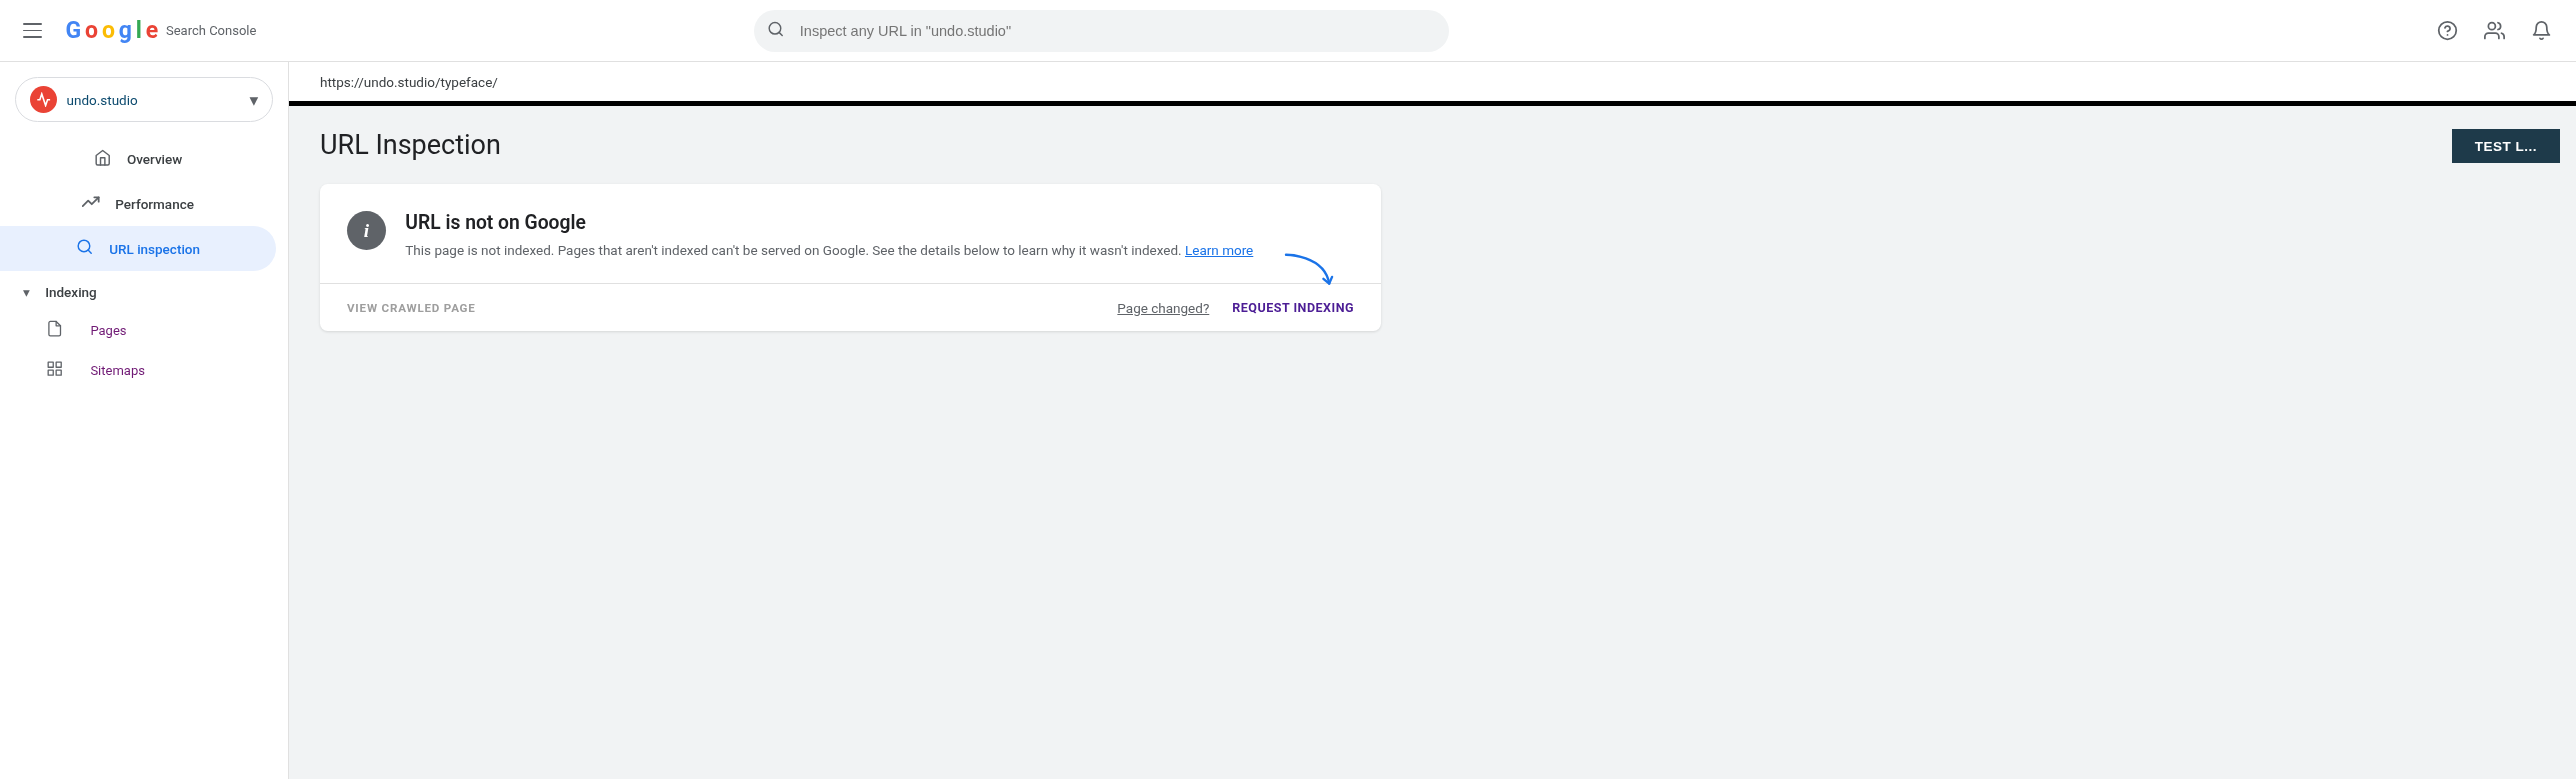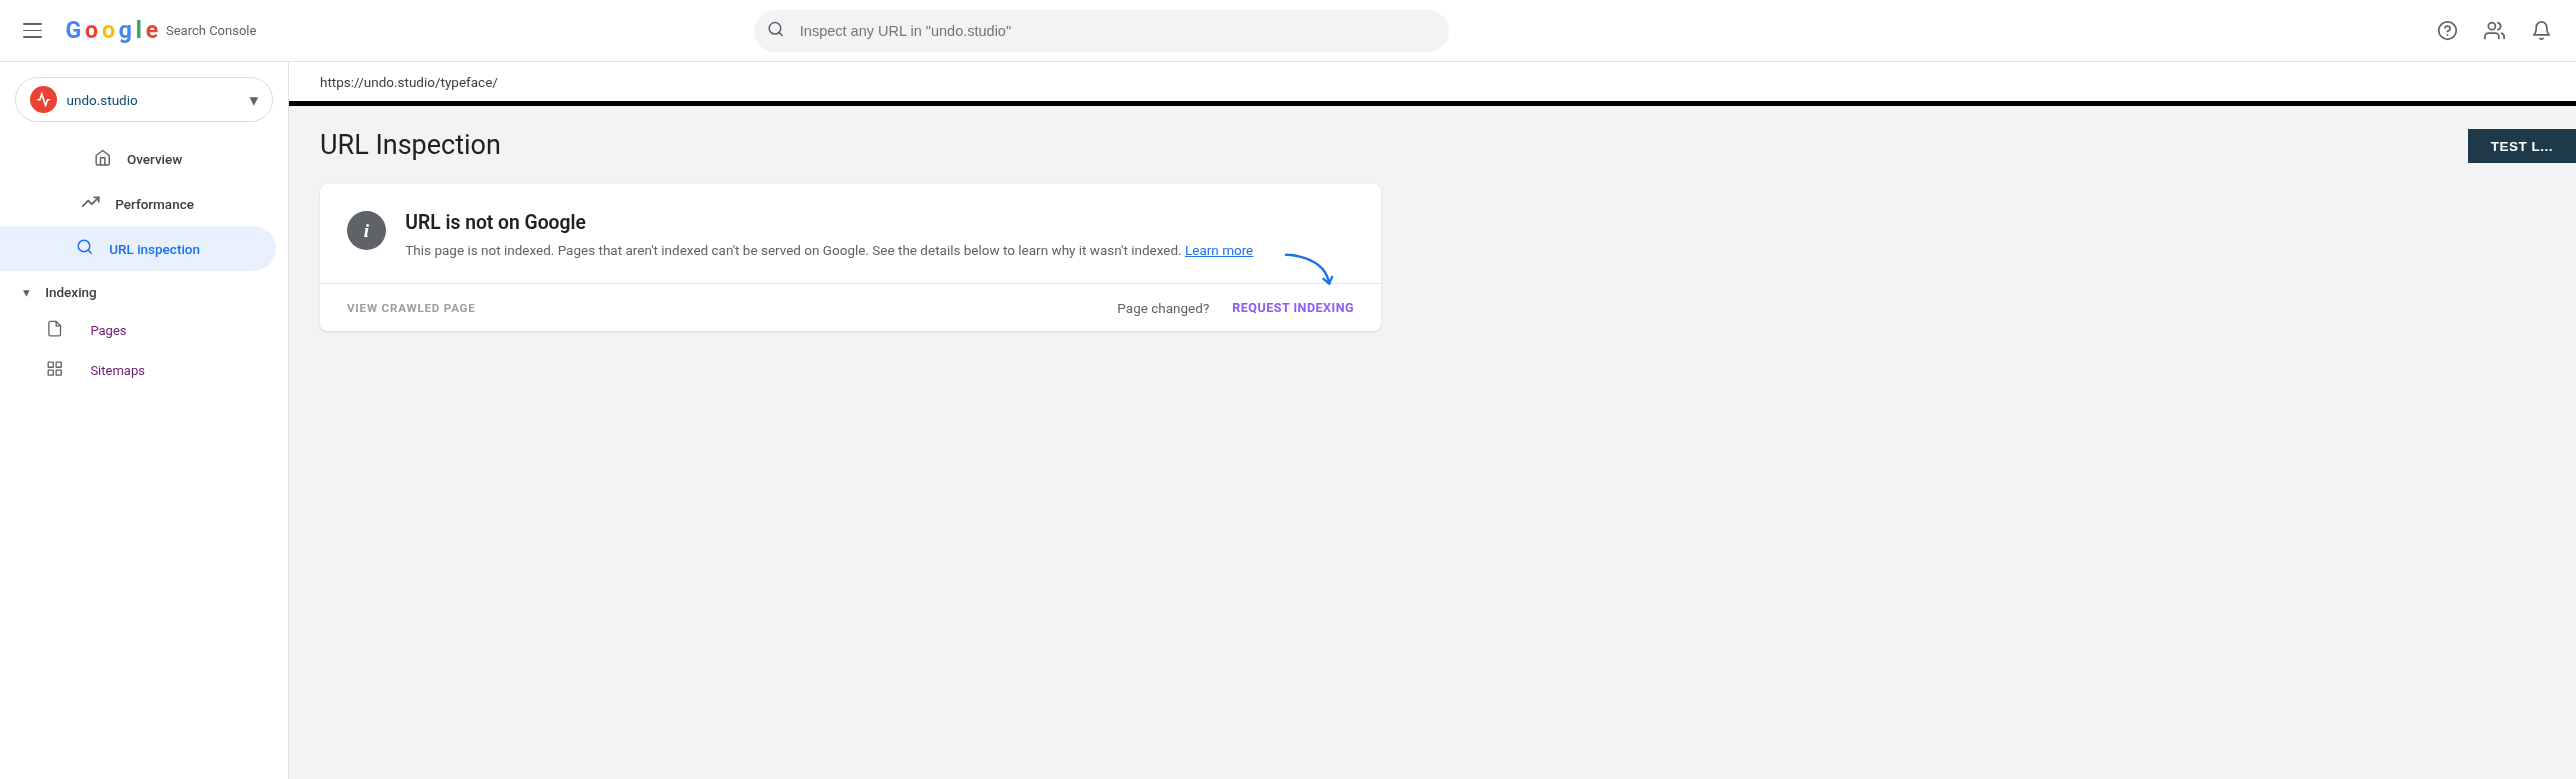--- a/index.html
+++ b/index.html
@@ -252,21 +252,21 @@
     .test-live-btn {
       background: #1e3a4a;
       color: #fff;
       border: none;
       padding: 9.6px 23px;
       font-size: 13.5px;
       font-weight: 600;
       letter-spacing: 0.5px;
       cursor: pointer;
       position: absolute;
-      right: 0;
+      right: 16px;
       top: 23px;
     }
 
     
     .card {
       background: #fff;
       border-radius: 7.7px;
       box-shadow: 0 1px 2.9px rgba(0,0,0,0.12);
       overflow: hidden;
       max-width: 1061px;
@@ -339,27 +339,28 @@
 
     .right-actions {
       display: flex;
       align-items: center;
       gap: 23px;
     }
 
     .page-changed-text {
       font-size: 13.5px;
       color: #5f6368;
+      text-decoration: underline;
     }
 
     .request-indexing-btn {
       font-size: 12.5px;
       font-weight: 700;
       letter-spacing: 0.5px;
-      color: #8b5cf6;
+      color: #4c1d95;
       cursor: pointer;
       text-transform: uppercase;
       text-decoration: none;
       position: relative;
     }
 
     .hamburger-lines {
       display: flex;
       flex-direction: column;
       gap: 4.8px;

